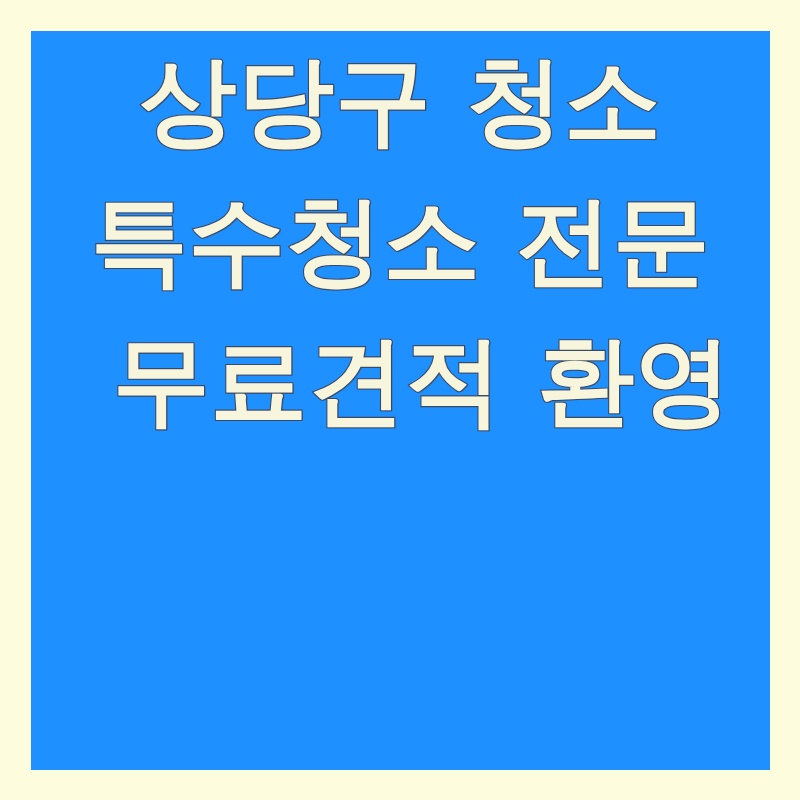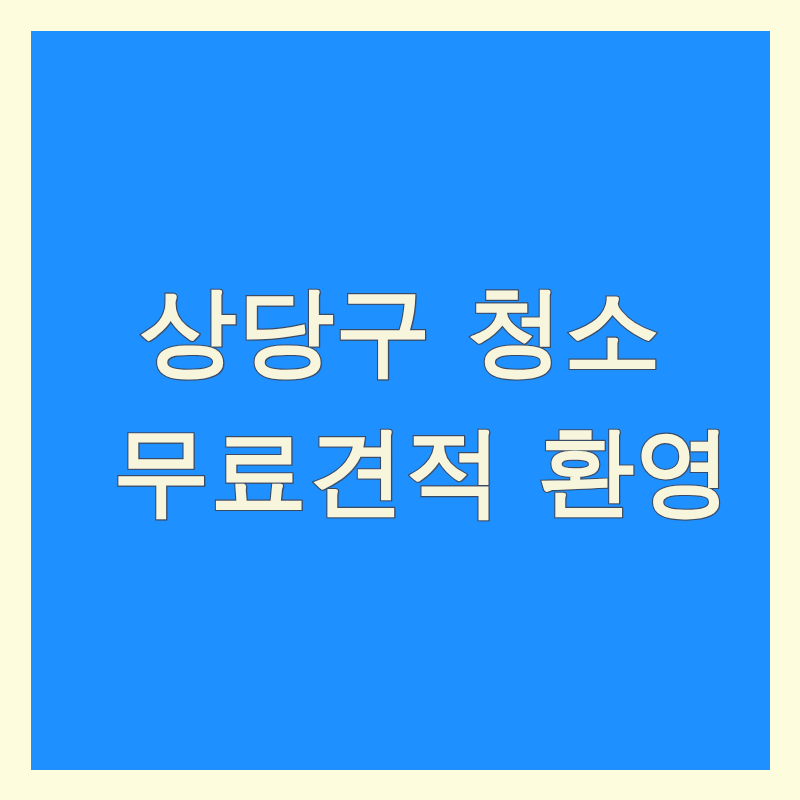--- a/index.html
+++ b/index.html
@@ -22,21 +22,20 @@
   #banner-panel {
     position: absolute;
     left: 31px;
     top: 31px;
     width: 739px;
     height: 739px;
     background: #1e90ff;
     display: flex;
     flex-direction: column;
     align-items: center;
-    justify-content: center;
     box-sizing: border-box;
   }
   #headline-block {
     display: flex;
     flex-direction: column;
     align-items: center;
     justify-content: center;
     gap: 0px;
     width: 100%;
   }
@@ -60,16 +59,17 @@
   #headline-line-2 { font-size: 97px; }
   #headline-line-3 { font-size: 97px; margin-left: 44px; }
 </style>
 </head>
 <body style="background: rgb(253, 252, 220);">
 
 <div id="poster-canvas" style="background: rgb(253, 252, 220);">
   <div id="banner-panel" style="background: rgb(30, 144, 255);">
     <div id="headline-block">
       <span class="headline-line" id="headline-line-1" style="color: rgb(248, 245, 221); -webkit-text-stroke: 2.2px rgb(59, 74, 99);">상당구 청소</span>
+      <span class="headline-line" id="headline-line-2" style="color: rgb(248, 245, 221); -webkit-text-stroke: 2.2px rgb(59, 74, 99);">특수청소 전문</span>
       <span class="headline-line" id="headline-line-3" style="color: rgb(248, 245, 221); -webkit-text-stroke: 2.2px rgb(59, 74, 99);">무료견적 환영</span>
     </div>
   </div>
 </div>
 
 </body></html>

